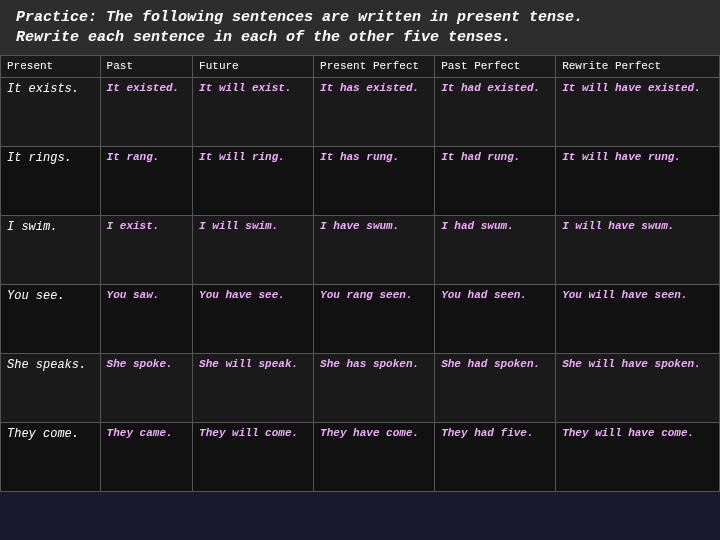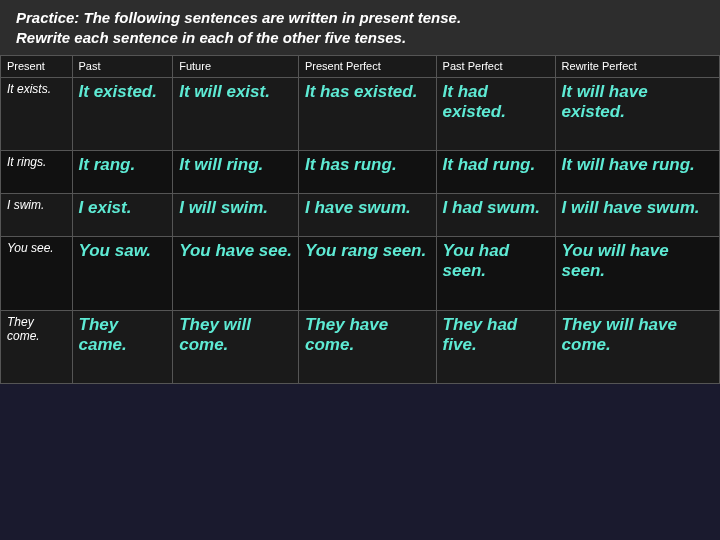--- a/index.html
+++ b/index.html
@@ -5,24 +5,25 @@
     * { box-sizing: border-box; margin: 0; padding: 0; }
     body {
       background: #1a1a2e;
       font-family: Arial, sans-serif;
       width: 720px;
       height: 540px;
       overflow: hidden;
     }
     .page {
       width: 720px;
-      height: 384px;
+      height: 492px;
       background: #1a1a1a;
       display: flex;
       flex-direction: column;
+      font-family: Liberation Mono, monospace;
     }
     .header {
       background: #2d2d2d;
       color: white;
       padding: 8px 16px 6px 16px;
       font-size: 15px;
       font-style: italic;
       font-weight: bold;
       line-height: 1.35;
       flex-shrink: 0;
@@ -54,25 +55,25 @@
       font-size: 12.5px;
       margin-left: 37px;
     }
     tbody tr td:first-child {
       color: white;
       background: #1a1a1a;
       font-style: italic;
       font-size: 12px;
     }
     tbody tr td:not(:first-child) {
-      color: #5eead4;
+      color: #f0abfc;
       background: #1a1a1a;
       font-style: italic;
       font-weight: bold;
-      font-size: 17px;
+      font-size: 11px;
     }
     tbody tr:nth-child(even) td {
       background: #111111;
     }
     tbody tr:nth-child(even) td:first-child {
       background: #111111;
     }
   </style>
 </head>
 <body>
@@ -121,20 +122,28 @@
           </tr>
           <tr>
             <td>You see.</td>
             <td>You saw.</td>
             <td>You have see.</td>
             <td>You rang seen.</td>
             <td>You had seen.</td>
             <td>You will have seen.</td>
           </tr>
           <tr>
+            <td>She speaks.</td>
+            <td>She spoke.</td>
+            <td>She will speak.</td>
+            <td>She has spoken.</td>
+            <td>She had spoken.</td>
+            <td>She will have spoken.</td>
+          </tr>
+          <tr>
             <td>They come.</td>
             <td>They came.</td>
             <td>They will come.</td>
             <td>They have come.</td>
             <td>They had five.</td>
             <td>They will have come.</td>
           </tr>
         </tbody>
     </table>
   </div>

